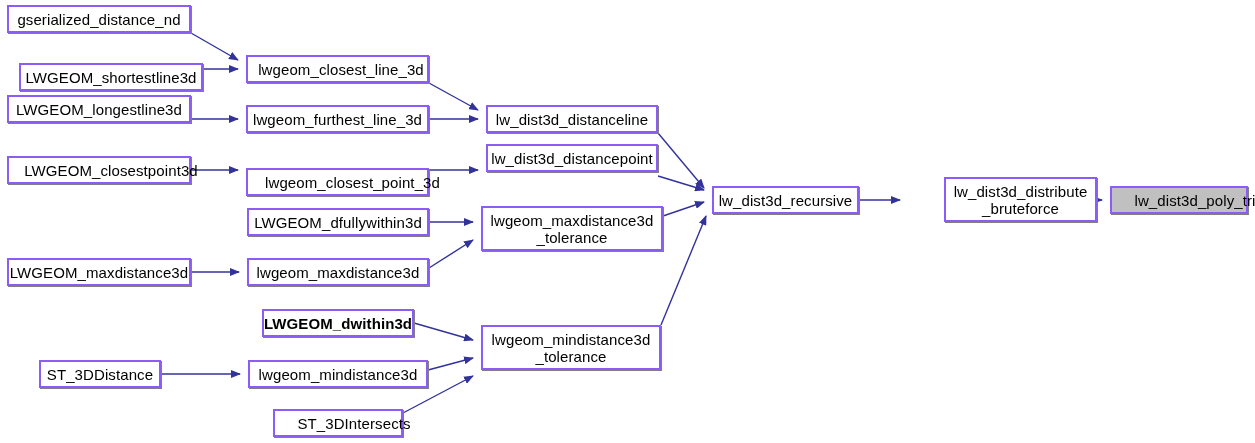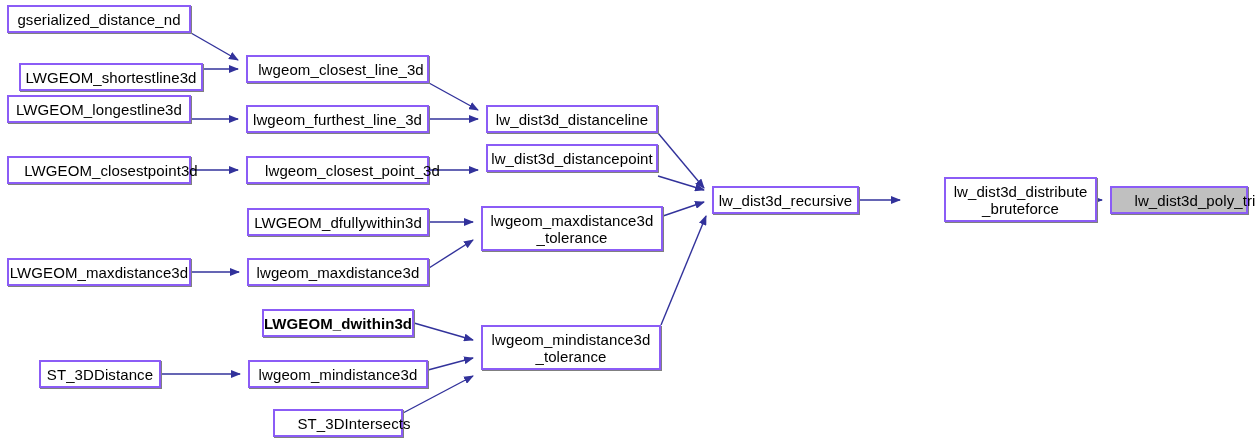--- a/index.html
+++ b/index.html
@@ -85,21 +85,21 @@
 
   <div id="nodes">
       <div class="node" style="left: 7px; top: 5px; width: 184px; height: 28px;"><span class="node-label">gserialized_distance_nd</span></div>
       <div class="node" style="left: 7px; top: 63px; width: 184px; height: 28px; margin-left: 12px;"><span class="node-label">LWGEOM_shortestline3d</span></div>
       <div class="node" style="left: 7px; top: 95px; width: 184px; height: 28px;"><span class="node-label">LWGEOM_longestline3d</span></div>
       <div class="node" style="left: 7px; top: 156px; width: 184px; height: 28px; padding-left: 24px;"><span class="node-label">LWGEOM_closestpoint3d</span></div>
       <div class="node" style="left: 7px; top: 258px; width: 184px; height: 28px;"><span class="node-label">LWGEOM_maxdistance3d</span></div>
       <div class="node" style="left: 39px; top: 360px; width: 122px; height: 28px;"><span class="node-label">ST_3DDistance</span></div>
       <div class="node" style="left: 246px; top: 55px; width: 183px; height: 28px; padding-left: 7px;"><span class="node-label">lwgeom_closest_line_3d</span></div>
       <div class="node" style="left: 246px; top: 105px; width: 183px; height: 28px;"><span class="node-label">lwgeom_furthest_line_3d</span></div>
-      <div class="node" style="left: 246px; top: 156px; width: 183px; height: 28px; padding-left: 30px;"><span class="node-label">lwgeom_closest_point_3d</span></div>
+      <div class="node" style="left: 246px; top: 168px; width: 183px; height: 28px; padding-left: 30px;"><span class="node-label">lwgeom_closest_point_3d</span></div>
       <div class="node" style="left: 247px; top: 208px; width: 182px; height: 28px;"><span class="node-label">LWGEOM_dfullywithin3d</span></div>
       <div class="node" style="left: 247px; top: 258px; width: 182px; height: 28px;"><span class="node-label">lwgeom_maxdistance3d</span></div>
       <div class="node" style="left: 262px; top: 309px; width: 152px; height: 28px; font-weight: bold;"><span class="node-label">LWGEOM_dwithin3d</span></div>
       <div class="node" style="left: 248px; top: 360px; width: 180px; height: 28px;"><span class="node-label">lwgeom_mindistance3d</span></div>
       <div class="node" style="left: 273px; top: 409px; width: 130px; height: 28px; padding-left: 32px;"><span class="node-label">ST_3DIntersects</span></div>
       <div class="node" style="left: 486px; top: 105px; width: 172px; height: 28px;"><span class="node-label">lw_dist3d_distanceline</span></div>
       <div class="node" style="left: 486px; top: 144px; width: 172px; height: 28px; justify-content: center;"><span class="node-label">lw_dist3d_distancepoint</span></div>
       <div class="node" style="left: 481px; top: 206px; width: 182px; height: 45px;"><span class="node-label">lwgeom_maxdistance3d
 _tolerance</span></div>
       <div class="node" style="left: 481px; top: 325px; width: 180px; height: 45px;"><span class="node-label">lwgeom_mindistance3d

